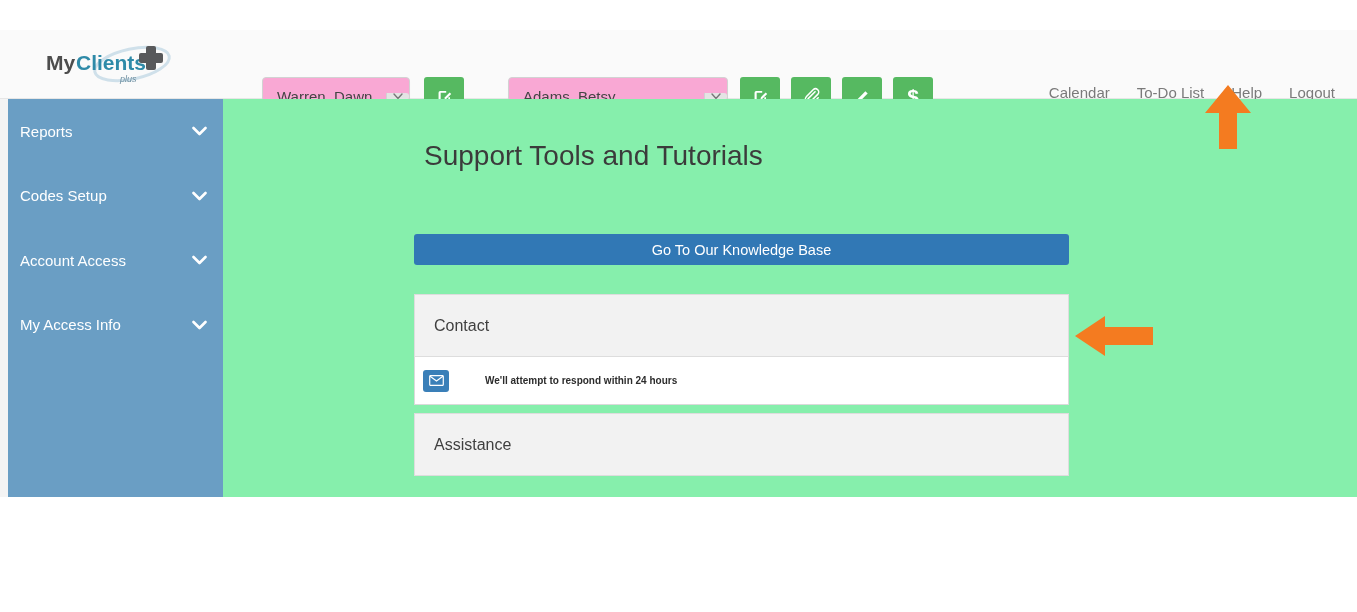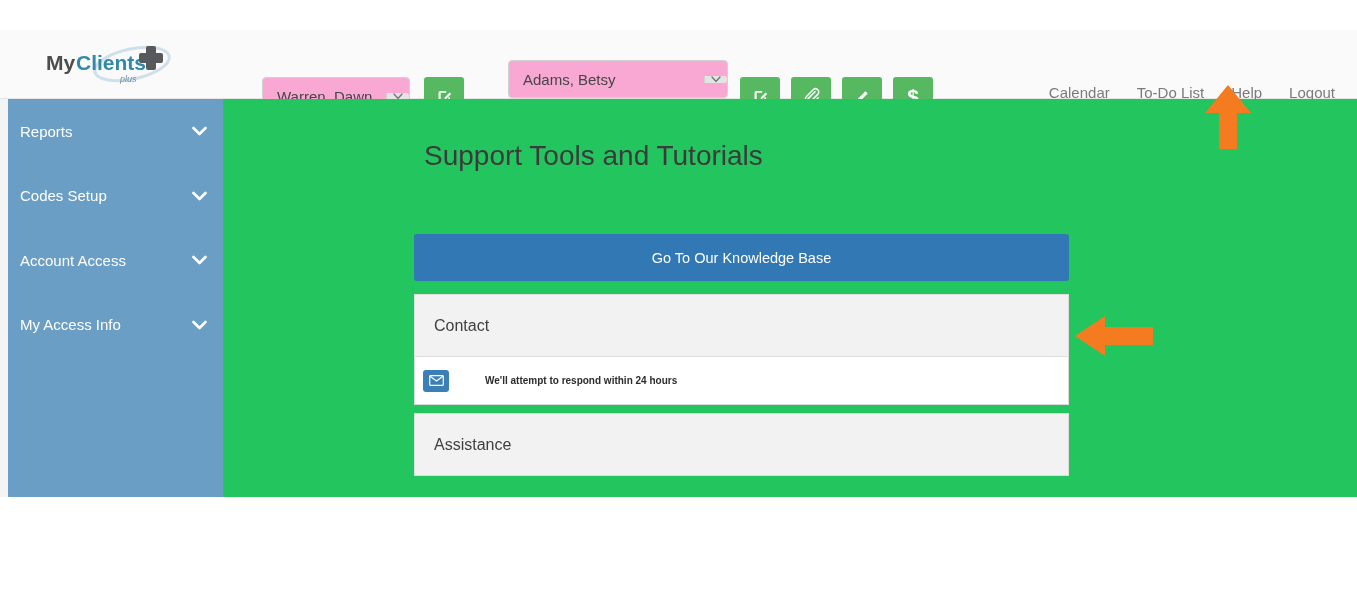--- a/index.html
+++ b/index.html
@@ -48,21 +48,21 @@
     display: flex;
     align-items: center;
     height: 38px;
     border: 1px solid #d2d2d2;
     border-radius: 4px;
     background: #f9a8d4;
     box-sizing: border-box;
     box-shadow: 0 1px 1px rgba(0,0,0,0.04);
   }
   .sel-1 { left: 262px; top: 47px; width: 148px; }
-  .sel-2 { left: 508px; top: 30px; width: 220px; }
+  .sel-2 { left: 508px; top: 47px; width: 220px; }
   .sel-text {
     flex: 1;
     display: flex;
     align-items: center;
     padding-left: 14px;
     font-size: 15px;
     color: #454545;
     white-space: nowrap;
     overflow: hidden;
   }
@@ -144,38 +144,38 @@
   .side-item .side-label { flex: 1; }
   .side-item .chev { display: flex; align-items: center; }
 
   
   .main {
     position: absolute;
     left: 223px;
     top: 69px;
     right: 0;
     bottom: 0;
-    background: #22c55e;
+    background: #86efac;
   }
   .page-title {
     position: absolute;
     left: 201px;
     top: 41px;
     font-size: 28px;
     color: #3b3b3b;
     font-weight: normal;
     margin: 0;
     white-space: nowrap;
   }
   .kb-btn {
     position: absolute;
     left: 191px;
     top: 135px;
     width: 655px;
-    height: 47px;
+    height: 31px;
     background: #3178b5;
     color: #ffffff;
     border: none;
     border-radius: 3px;
     font-size: 14.5px;
     font-family: "Liberation Sans", sans-serif;
     cursor: pointer;
   }
   .panel {
     position: absolute;

